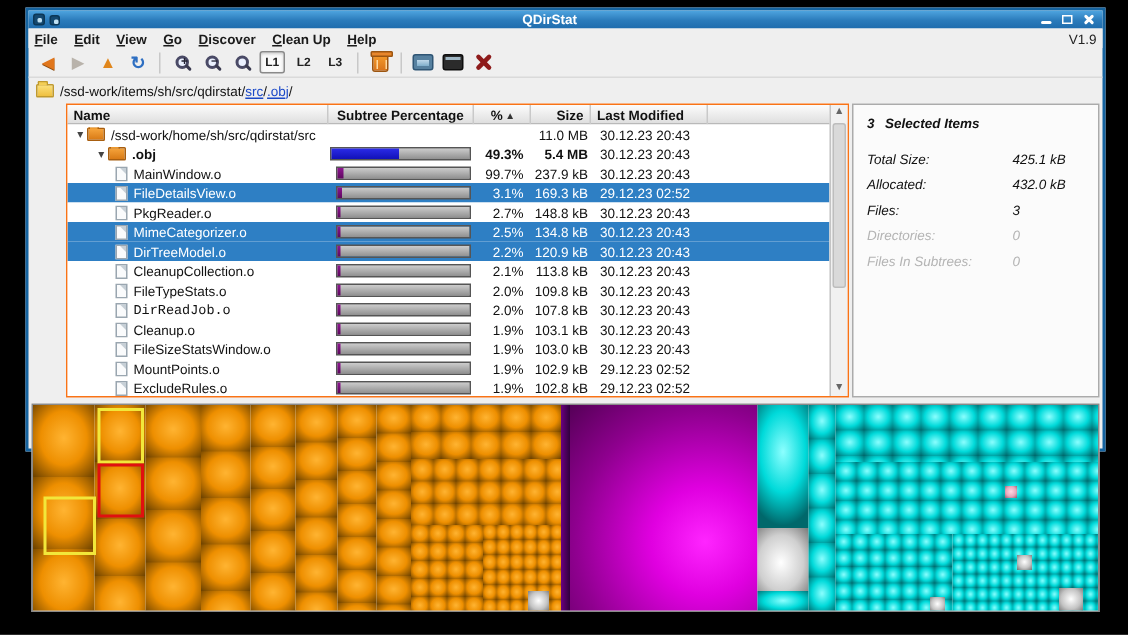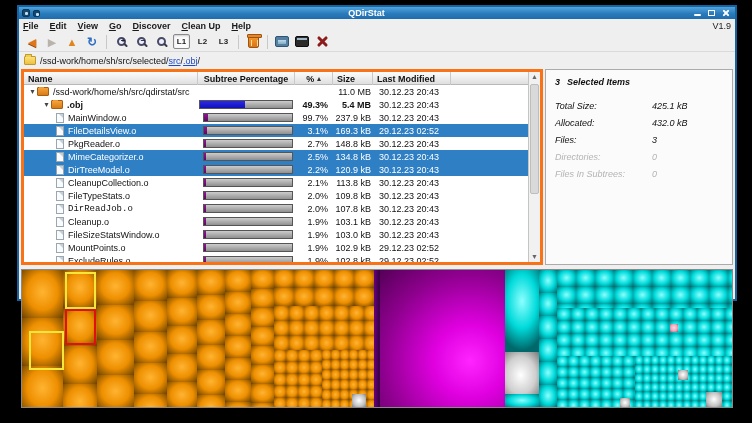--- a/index.html
+++ b/index.html
@@ -49,21 +49,21 @@
   .ic-x{position:relative;width:13px;height:13px;}
   .ic-x::before,.ic-x::after{content:"";position:absolute;left:0;top:5px;width:13px;height:3px;background:#8E1B1B;border-radius:2px;}
   .ic-x::before{transform:rotate(45deg);} .ic-x::after{transform:rotate(-45deg);}
   
   .crumbbar{height:17px;flex:0 0 17px;display:flex;align-items:center;padding:0 5px;font-size:9px;color:#111;}
   .folder-ic{width:12px;height:9px;background:linear-gradient(180deg,#FBE07A,#EFC040);border:1px solid #C09A2E;border-radius:1px;position:relative;margin-right:4px;}
   .folder-ic::before{content:"";position:absolute;left:0;top:-3px;width:5px;height:2px;background:#F3CE56;border:1px solid #C09A2E;border-bottom:none;border-radius:1px 1px 0 0;}
   .crumb-link{color:#1B49C8;text-decoration:underline;cursor:pointer;}
   
   .main{flex:0 0 196px;display:flex;padding:0 2px;}
-  .tree-widget{position:relative;width:522px;border:3px solid #f97316;background:#fff;overflow:hidden;}
+  .tree-widget{position:relative;width:522px;border:1px solid #f97316;background:#fff;overflow:hidden;margin-left:23px;}
   .thead{display:flex;height:13px;background:linear-gradient(180deg,#FCFCFC,#DFDFDF);border-bottom:1px solid #B9B9B9;font-size:9px;font-weight:bold;color:#111;}
   .th{display:flex;align-items:center;padding:0 4px;border-right:1px solid #C9C9C9;height:13px;}
   .sortmark{font-size:7px;margin-left:3px;color:#333;}
   .tbody{position:absolute;left:0;top:13px;right:12px;bottom:0;}
   .trow{display:flex;height:13px;align-items:center;font-size:9px;color:#111;background:#fff;}
   .trow.sel{background:#2E7FC4;color:#fff;}
   .c-name{width:174px;display:flex;align-items:center;overflow:hidden;white-space:nowrap;}
   .c-bar{width:97px;display:flex;align-items:center;}
   .c-pct{width:38px;text-align:right;padding-right:5px;}
   .c-size{width:40px;text-align:right;padding-right:2px;}
@@ -186,37 +186,37 @@
       <span class="tbtn">
           <span class="ic-term"></span>
         </span>
       <span class="tbtn">
           <span class="ic-x"></span>
         </span>
     </div>
 
     <div class="crumbbar">
       <span class="folder-ic"></span>
-      <span id="crumb-path"><span class="crumb-text">/ssd-work/home/sh/src/selected/</span><span class="crumb-link">src</span><span class="crumb-text">/</span><span class="crumb-link">.obj</span><span class="crumb-text">/</span></span>
+      <span id="crumb-path"><span class="crumb-text">/ssd-work/items/sh/src/qdirstat/</span><span class="crumb-link">src</span><span class="crumb-text">/</span><span class="crumb-link">.obj</span><span class="crumb-text">/</span></span>
     </div>
 
     <div class="main">
       <div class="tree-widget">
         <div class="thead">
           <span class="th" style="width:174px;">
               <span>Name</span>
             </span>
           <span class="th" style="width:97px;justify-content:center;">
               <span>Subtree Percentage</span>
             </span>
           <span class="th" style="width:38px;justify-content:center;">
               <span>%</span>
               <span class="sortmark">▴</span>
             </span>
-          <span class="th" style="width:40px;justify-content:flex-start;">
+          <span class="th" style="width:40px;justify-content:flex-end;">
               <span>Size</span>
             </span>
           <span class="th" style="width:78px;">
               <span>Last Modified</span>
             </span>
           <span class="th" style="flex:1;border-right:none;"></span>
         </div>
         <div class="tbody" id="tree-rows">
             <div class="trow">
               <span class="c-name" style="padding-left: 4px;">

